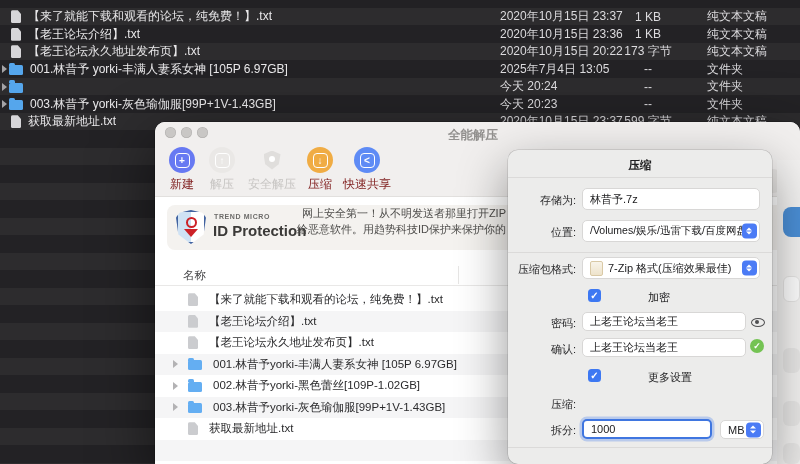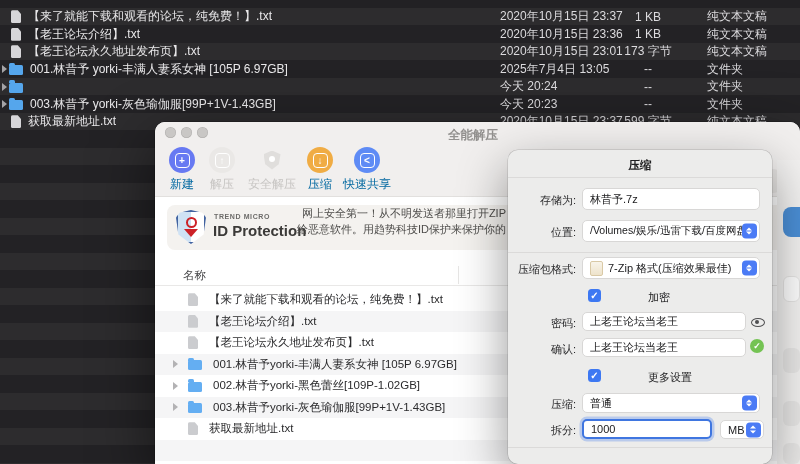--- a/index.html
+++ b/index.html
@@ -42,21 +42,21 @@
   .ic-inner{width:13px;height:13px;border:1.6px solid #fff;border-radius:4px;color:#fff;
     font-size:10px;line-height:13px;text-align:center;font-weight:700;}
   .c-blue{background:#6779f2;}
   .c-gray{background:#eae8e6;}
   .c-amber{background:#f0ac44;}
   .c-blue2{background:#5e8bf5;}
   .ic-shield{width:17px;height:19px;background:#e0dedc;
     clip-path:polygon(50% 100%,10% 72%,0 20%,50% 0,100% 20%,90% 72%);position:relative;}
   .ic-shield::after{content:"";position:absolute;left:5.5px;top:5px;width:6px;height:6px;
     border-radius:50%;background:#fff;}
-  .tool-label{margin-top:3px;font-size:12px;color:#0369a1;white-space:nowrap;}
+  .tool-label{margin-top:3px;font-size:12px;color:#7f1d1d;white-space:nowrap;}
   .tool-btn.disabled .tool-label{color:#c7c5c3;}
   .ghost-ic{position:absolute;top:25px;width:24px;height:24px;border-radius:6px;background:#e6e4e2;}
 
   .banner{position:absolute;left:12px;top:83px;width:640px;height:45px;background:#f4f2ef;border-radius:8px;}
   .brand-shield{position:absolute;left:9px;top:5px;width:30px;height:34px;
     background:linear-gradient(90deg,#cfe2f4 50%,#ffffff 50%);
     clip-path:polygon(50% 100%,8% 72%,0 22%,12% 8%,50% 0,88% 8%,100% 22%,92% 72%);
     box-shadow:inset 0 0 0 2px #41629f;}
   .brand-shield::before{content:"";position:absolute;left:10px;top:7px;width:7px;height:7px;
     border-radius:50%;border:2.5px solid #cc2127;}
@@ -137,21 +137,21 @@
       <span class="ic-doc"></span>
       <span class="f-name">【老王论坛介绍】.txt</span>
       <span class="f-date">2020年10月15日 23:36</span>
       <span class="f-size">1 KB</span>
       <span class="f-kind">纯文本文稿</span>
     </div>
     <div class="f-row" style="top:43px">
       <span class="f-disc"></span>
       <span class="ic-doc"></span>
       <span class="f-name">【老王论坛永久地址发布页】.txt</span>
-      <span class="f-date">2020年10月15日 23:01</span>
+      <span class="f-date">2020年10月15日 20:22</span>
       <span class="f-size">173 字节</span>
       <span class="f-kind">纯文本文稿</span>
     </div>
     <div class="f-row" style="top:60.5px">
       <span class="f-disc tri"></span>
       <span class="ic-folder"></span>
       <span class="f-name">001.林昔予 yorki-丰满人妻系女神 [105P 6.97GB]</span>
       <span class="f-date">2025年7月4日 13:05</span>
       <span class="f-size">--</span>
       <span class="f-kind">文件夹</span>
@@ -327,27 +327,20 @@
     <span class="dlg-label" style="top:192px">确认:</span>
     <div class="dlg-field" style="left:74px;top:188px;width:164px;height:19px">
       <span>上老王论坛当老王</span>
     </div>
     <span class="ok-badge" style="left:242px;top:189px">✓</span>
 
     <span class="dlg-check" style="left:80px;top:219px">✓</span>
     <span class="check-label" style="left:100px;top:220px">更多设置</span>
 
     <span class="dlg-label" style="top:247px">压缩:</span>
-    <div class="dlg-field" style="left:74px;top:243px;width:178px;height:20px">
-      <span>普通</span>
-      <span class="pp-ctrl">
-          <span class="pp-up"></span>
-          <span class="pp-dn"></span>
-        </span>
-    </div>
 
     <span class="dlg-label" style="top:273px">拆分:</span>
     <div class="dlg-field focused" style="left:74px;top:269px;width:130px;height:20px">
       <span>1000</span>
     </div>
     <div class="dlg-field" style="left:212px;top:270px;width:44px;height:19px">
       <span>MB</span>
       <span class="pp-ctrl">
           <span class="pp-up"></span>
           <span class="pp-dn"></span>

